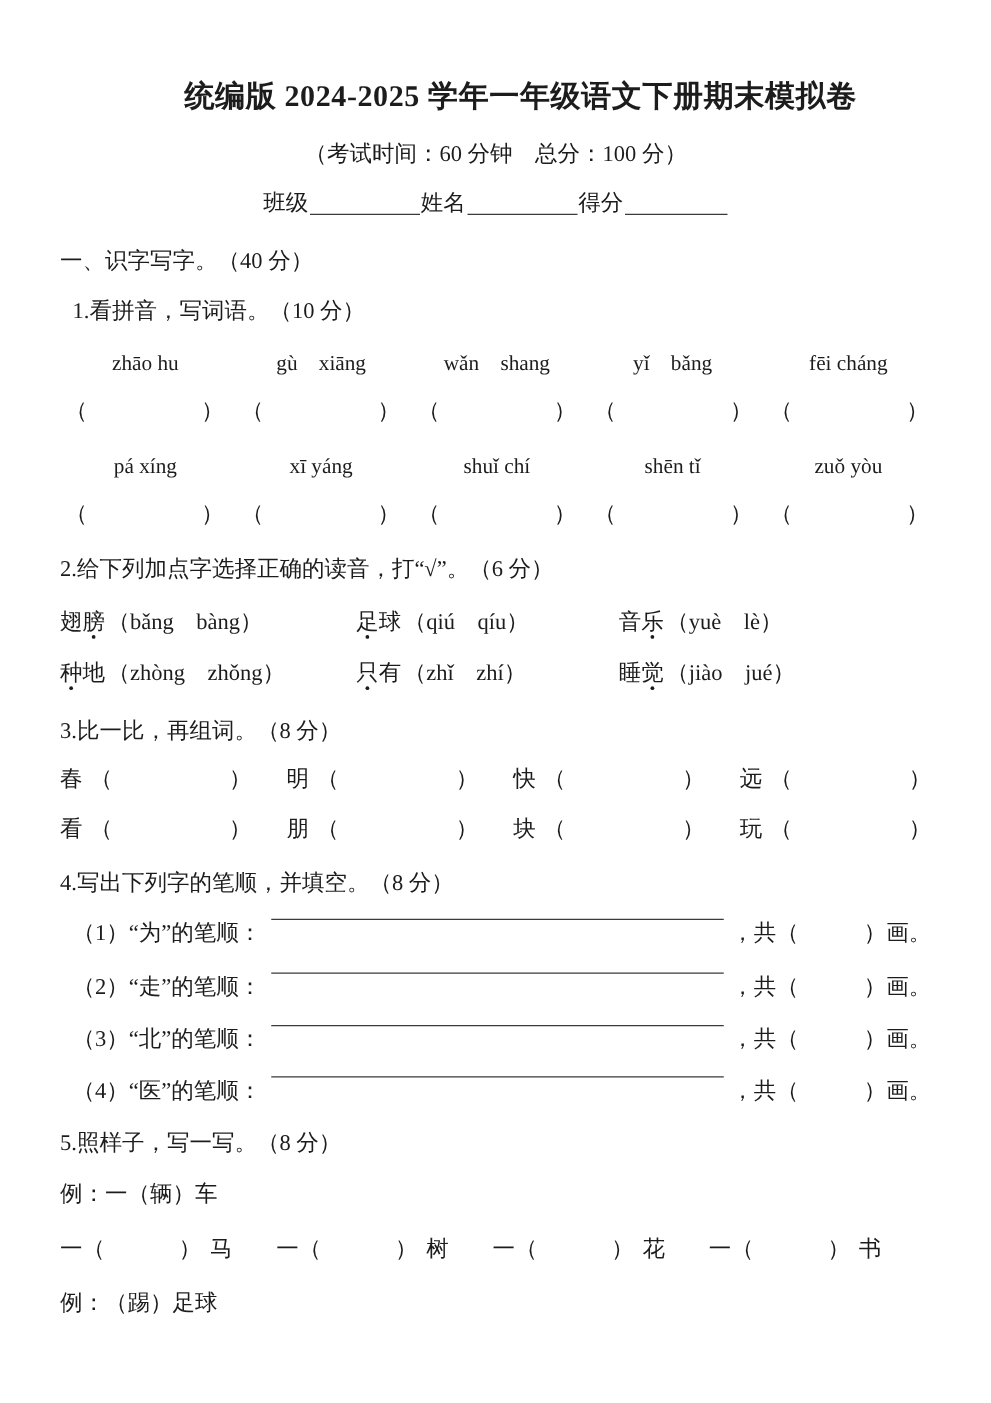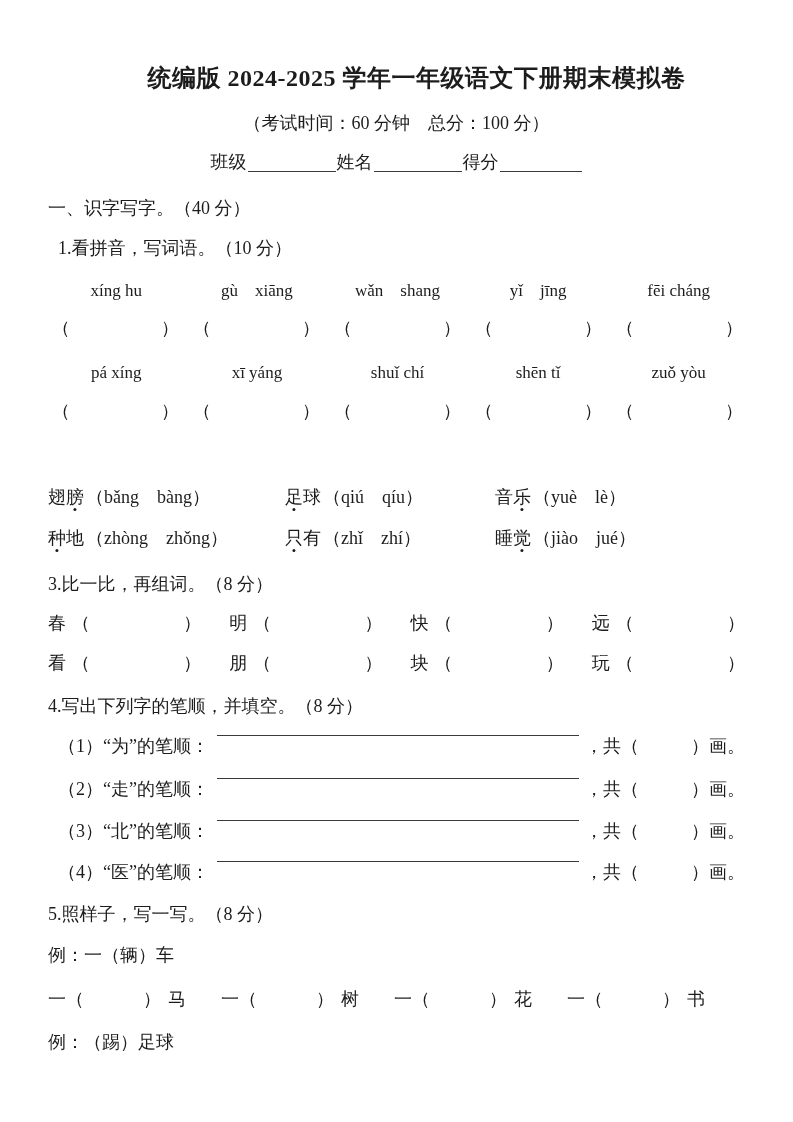--- a/index.html
+++ b/index.html
@@ -71,24 +71,24 @@
     <span class="uline w88"></span>
     <span>得分</span>
     <span class="uline w82"></span>
   </div>
 
   <div class="line" style="top:197px">一、识字写字。（40 分）</div>
 
   <div class="line indent" style="top:237px">1.看拼音，写词语。（10 分）</div>
 
   <div class="line pyrow" style="top:280px">
-    <span class="pycell">xíng hu</span>
+    <span class="pycell">zhāo hu</span>
     <span class="pycell">gù　xiāng</span>
     <span class="pycell">wǎn　shang</span>
-    <span class="pycell">yǐ　jīng</span>
+    <span class="pycell">yǐ　bǎng</span>
     <span class="pycell">fēi cháng</span>
   </div>
 
   <div class="line parrow" style="top:317px">
     <span class="pgroup">
         <span>（</span>
         <span>）</span>
       </span>
     <span class="pgroup">
         <span>（</span>
@@ -132,20 +132,21 @@
     <span class="pgroup">
         <span>（</span>
         <span>）</span>
       </span>
     <span class="pgroup">
         <span>（</span>
         <span>）</span>
       </span>
   </div>
 
+  <div class="line" style="top:444px">2.给下列加点字选择正确的读音，打“√”。（6 分）</div>
 
   <div class="line q2row" style="top:527px">
     <span class="q2c1"><span class="emph">种</span><span>地</span><span class="opts">（zhòng　zhǒng）</span></span>
     <span class="q2c2"><span class="emph">只</span><span>有</span><span class="opts">（zhǐ　zhí）</span></span>
     <span><span>睡</span><span class="emph">觉</span><span class="opts">（jiào　jué）</span></span>
   </div>
 
   <div class="line q2row" style="top:486px">
     <span class="q2c1"><span>翅</span><span class="emph">膀</span><span class="opts">（bǎng　bàng）</span></span>
     <span class="q2c2"><span class="emph">足</span><span>球</span><span class="opts">（qiú　qíu）</span></span>

